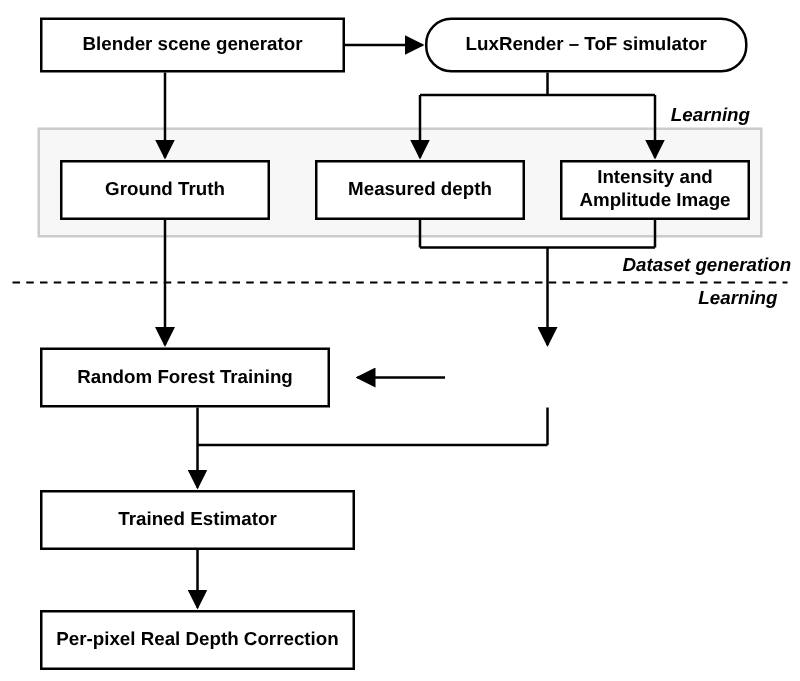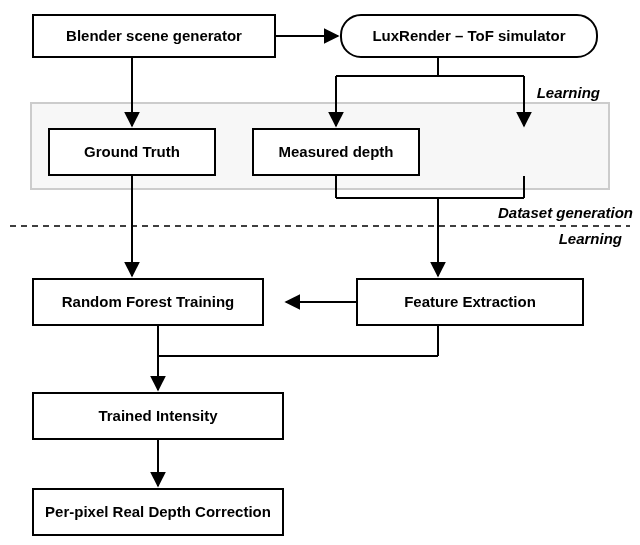--- a/index.html
+++ b/index.html
@@ -71,31 +71,31 @@
   </div>
 
   <div class="box" style="left:252px; top:128px; width:168px; height:48px;">
     <span>Measured depth</span>
   </div>
 
   <div class="box" style="left:48px; top:128px; width:168px; height:48px;">
     <span>Ground Truth</span>
   </div>
 
+  <div class="box" style="left:448px; top:128px; width:152px; height:48px;">
+    <span>Intensity and Amplitude Image</span>
+  </div>
 
   <div class="box" style="left:32px; top:278px; width:232px; height:48px;">
     <span>Random Forest Training</span>
   </div>
 
-  <div class="box" style="left:356px; top:278px; width:228px; height:48px;">
-    <span>Feature Extraction</span>
-  </div>
 
   <div class="box" style="left:32px; top:392px; width:252px; height:48px;">
-    <span>Trained Intensity</span>
+    <span>Trained Estimator</span>
   </div>
 
   <div class="box" style="left:32px; top:488px; width:252px; height:48px;text-align:center;">
     <span>Per-pixel Real Depth Correction</span>
   </div>
 
   <div class="label" style="right:40px; top:84px;">
     <span>Learning</span>
   </div>
 

